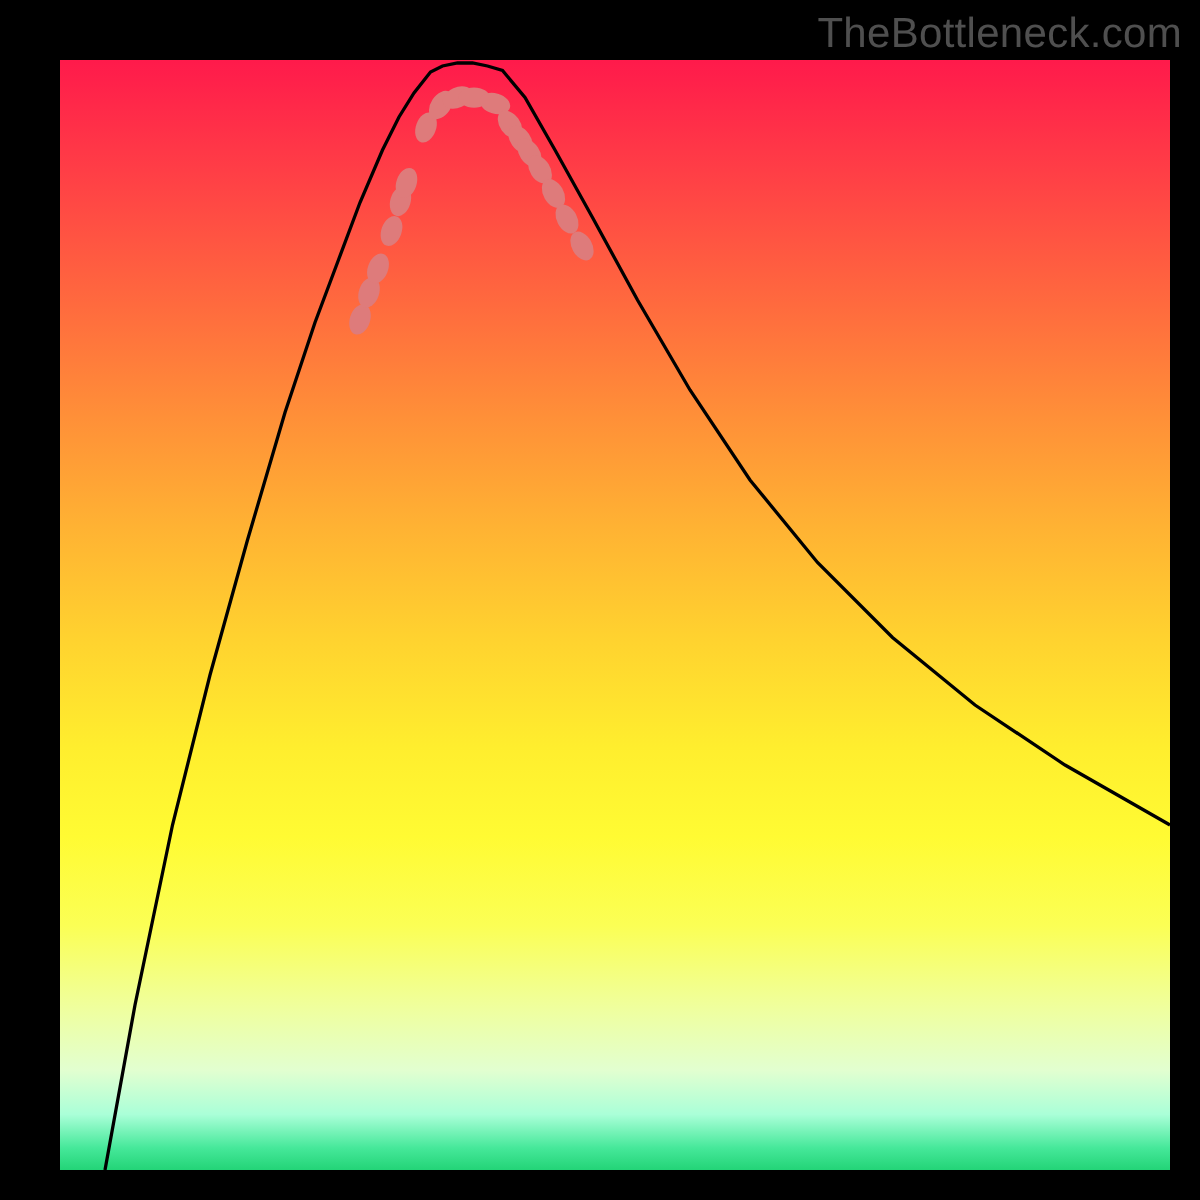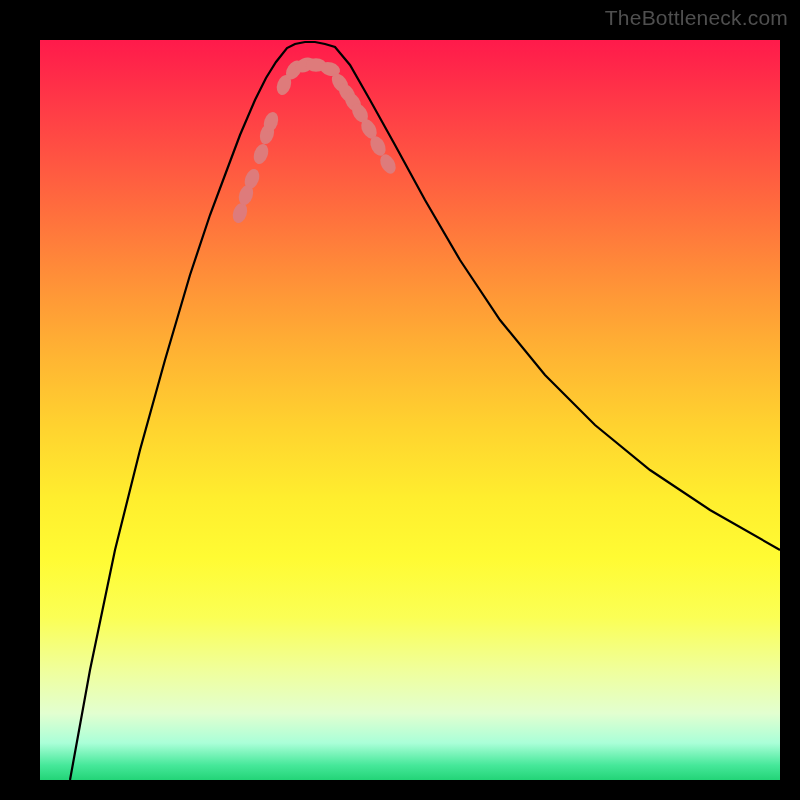--- a/index.html
+++ b/index.html
@@ -38,21 +38,21 @@
       #e2ffd0 91%,
       #aaffd8 95%,
       #46e89a 98%,
       #23d477 100%);
   }
   .watermark {
     position: absolute;
     top: 6px;
     right: 12px;
     font-family: Arial, Helvetica, sans-serif;
-    font-size: 21px;
+    font-size: 28px;
     color: #4f4f4f;
     font-weight: 500;
     letter-spacing: 0.2px;
     user-select: none;
   }
   svg.curve {
     position: absolute;
     left: 0;
     top: 0;
     width: 740px;

